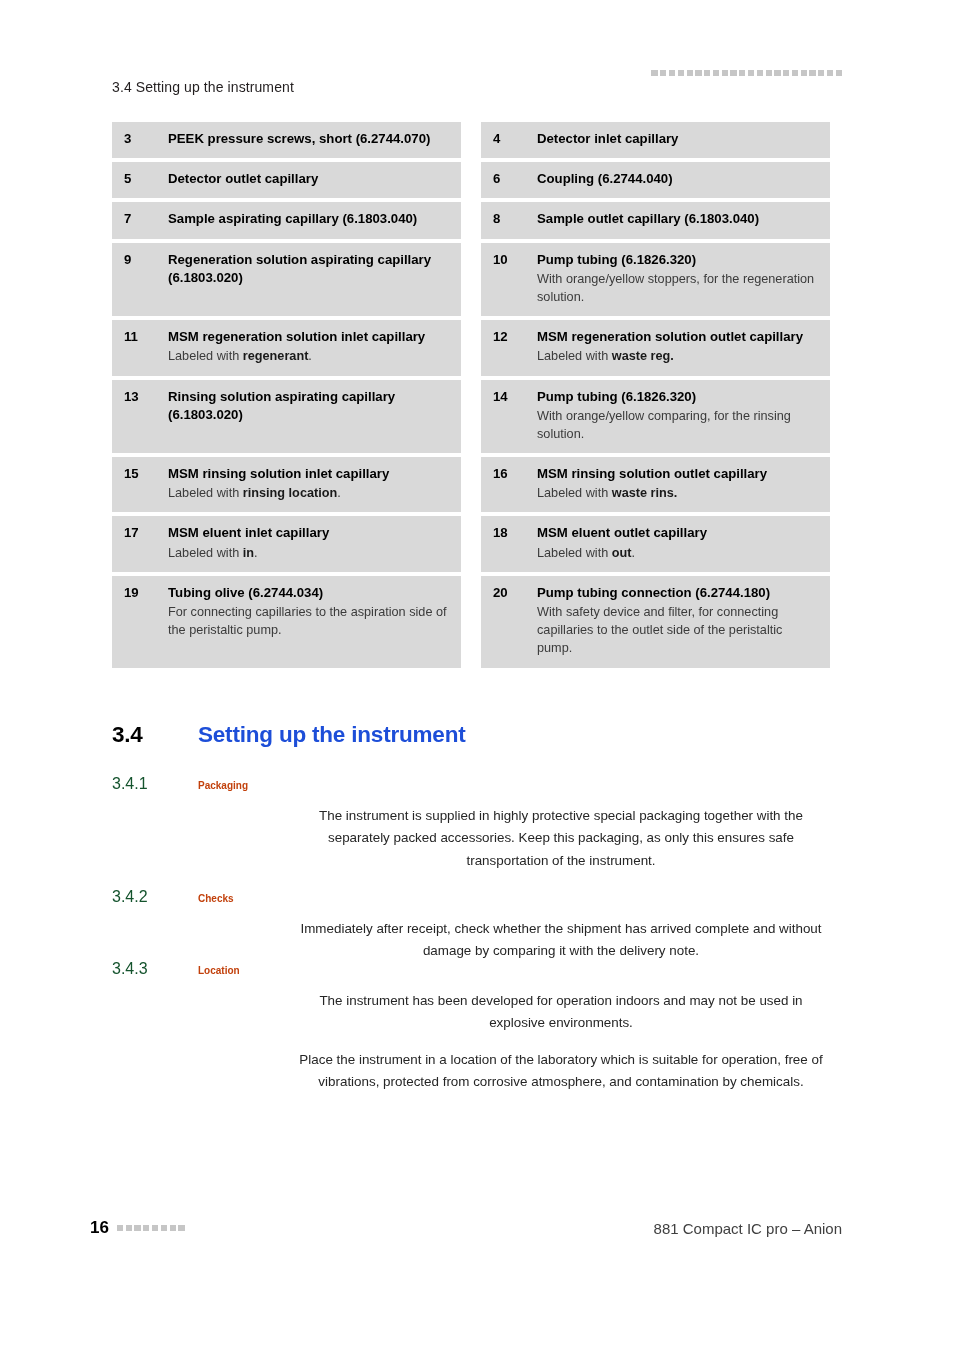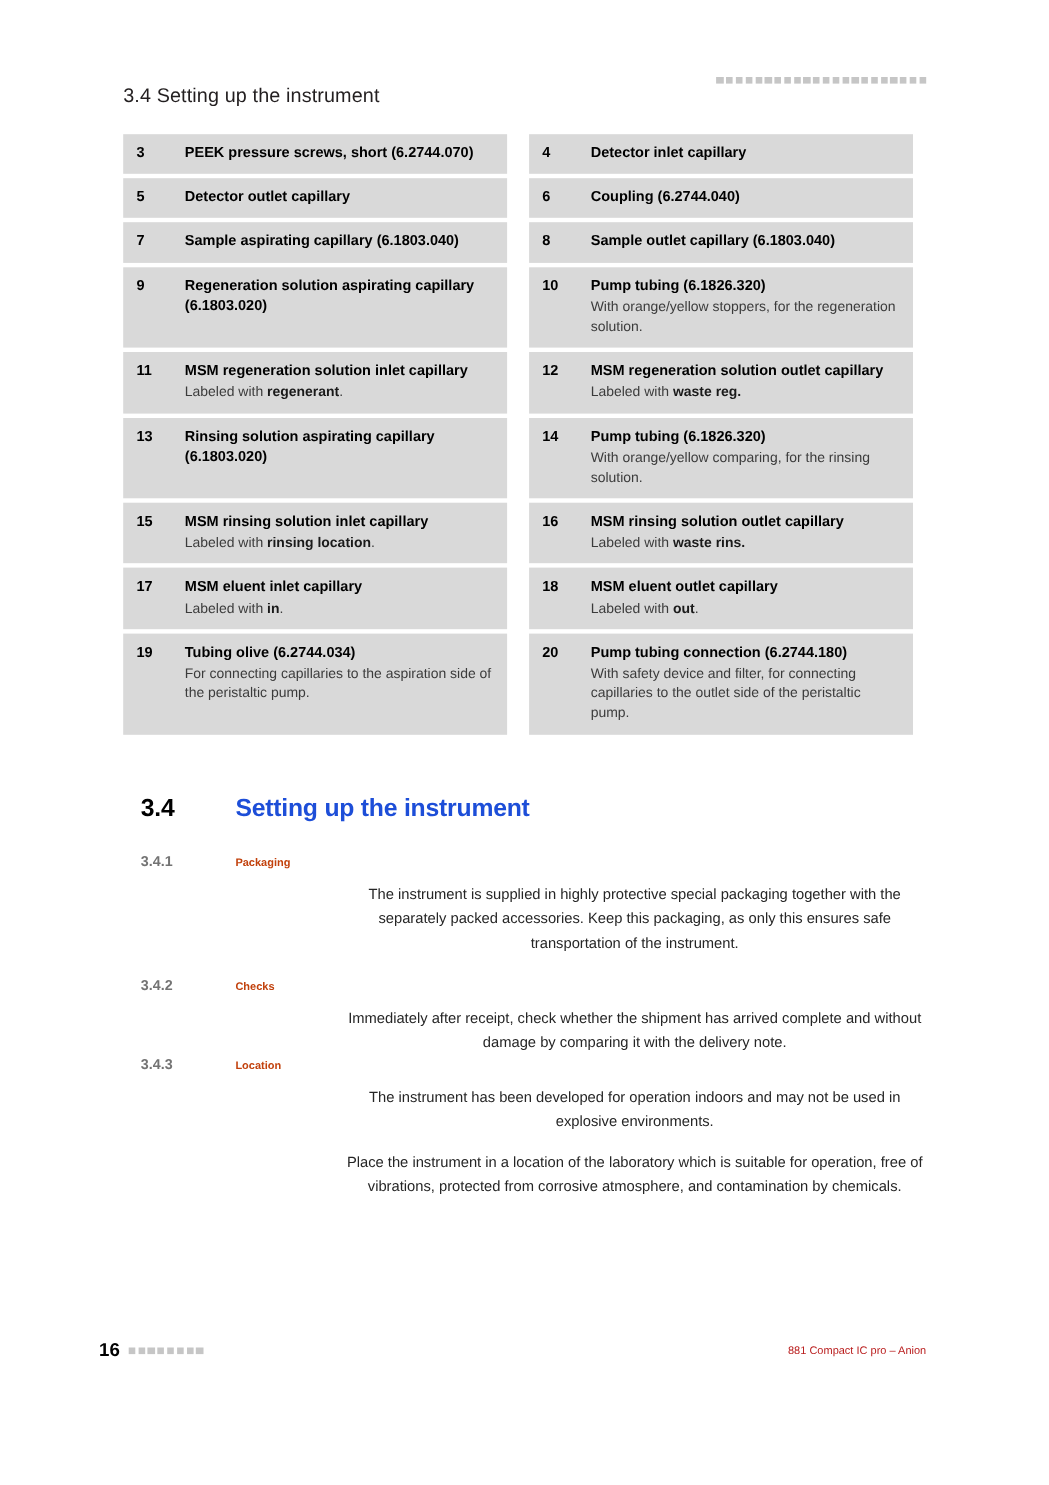--- a/index.html
+++ b/index.html
@@ -21,21 +21,21 @@
     position: absolute;
     top: 62px;
     left: 112px;
     right: 112px;
     height: 22px;
     display: flex;
     align-items: center;
     justify-content: space-between;
   }
   .header-title {
-    font-size: 18px;
+    font-size: 14px;
     font-weight: 400;
     color: #231f20;
     letter-spacing: 0.1px;
     white-space: nowrap;
     margin-top: 28px;
   }
   .square-strip {
     display: flex;
     gap: 2.6px;
     align-items: center;
@@ -98,21 +98,20 @@
   .cell-desc b {
     font-weight: bold;
     color: #1a1a1a;
   }
 
   
   .section {
     position: absolute;
     left: 112px;
     width: 718px;
-    margin-left: 16px;
   }
   .h1-row {
     display: flex;
     align-items: baseline;
   }
   .h1-num {
     flex: 0 0 86px;
     font-size: 22.5px;
     font-weight: bold;
     color: #000000;
@@ -123,23 +122,23 @@
     font-weight: bold;
     color: #1d4ed8;
     letter-spacing: -0.2px;
   }
   .h2-row {
     display: flex;
     align-items: baseline;
   }
   .h2-num {
     flex: 0 0 86px;
-    font-size: 13px;
-    font-weight: bold;
-    color: #737373;
+    font-size: 16px;
+    font-weight: normal;
+    color: #14532d;
   }
   .h2-text {
     font-size: 10px;
     font-weight: bold;
     color: #c2410c;
   }
   .body-text {
     margin-left: 180px;
     width: 538px;
     font-size: 13.4px;
@@ -166,22 +165,22 @@
     display: flex;
     align-items: center;
     gap: 8px;
   }
   .page-number {
     font-size: 17px;
     font-weight: bold;
     color: #000000;
   }
   .footer-right {
-    font-size: 10px;
-    color: #b91c1c;
+    font-size: 15px;
+    color: #404040;
     white-space: nowrap;
   }
 </style>
 </head>
 <body>
 
 <div class="page-header">
   <div class="header-title">3.4 Setting up the instrument</div>
   <div class="square-strip" id="header-squares">
       <i></i>

